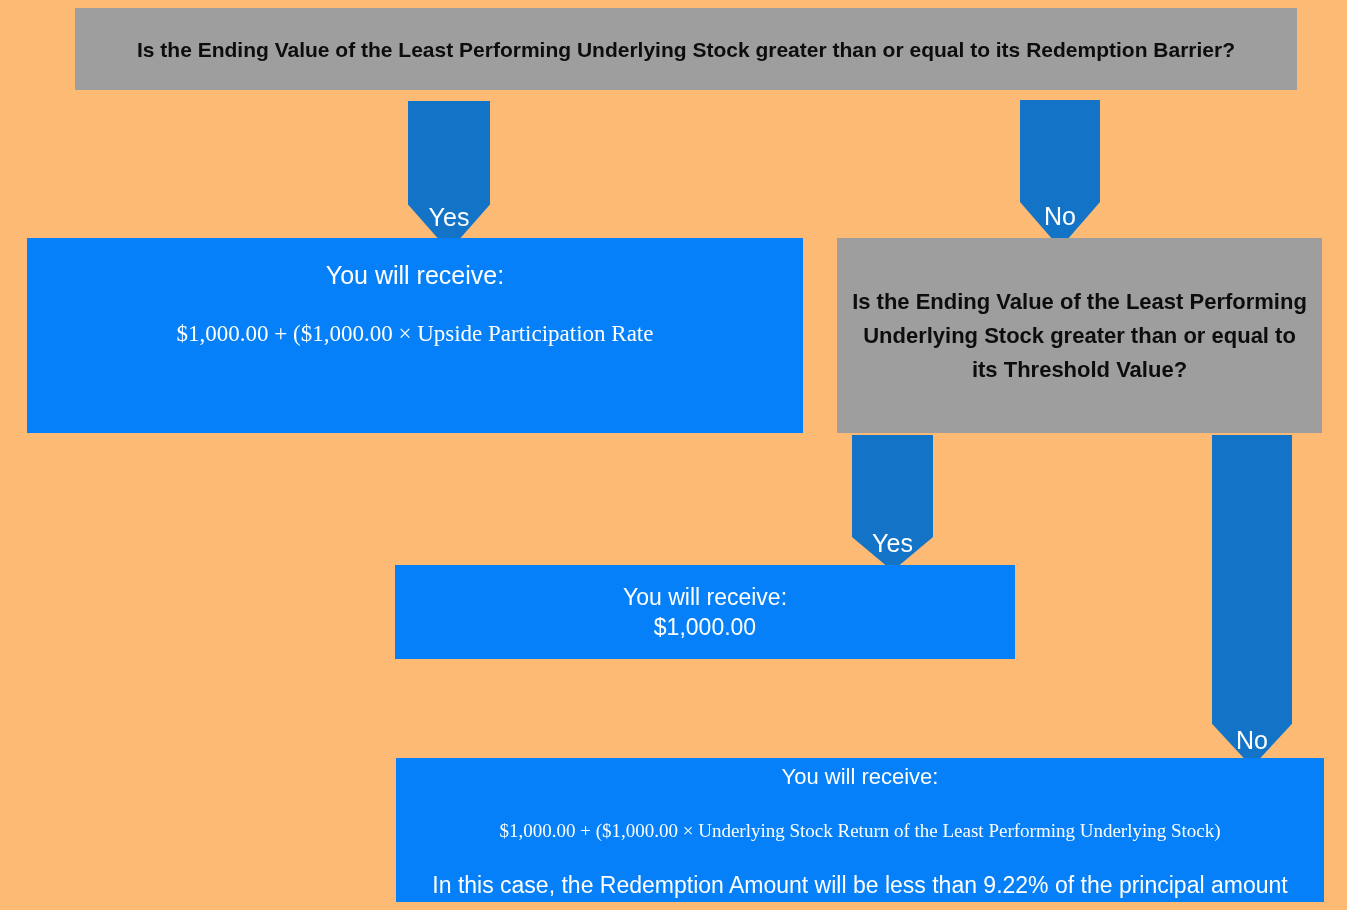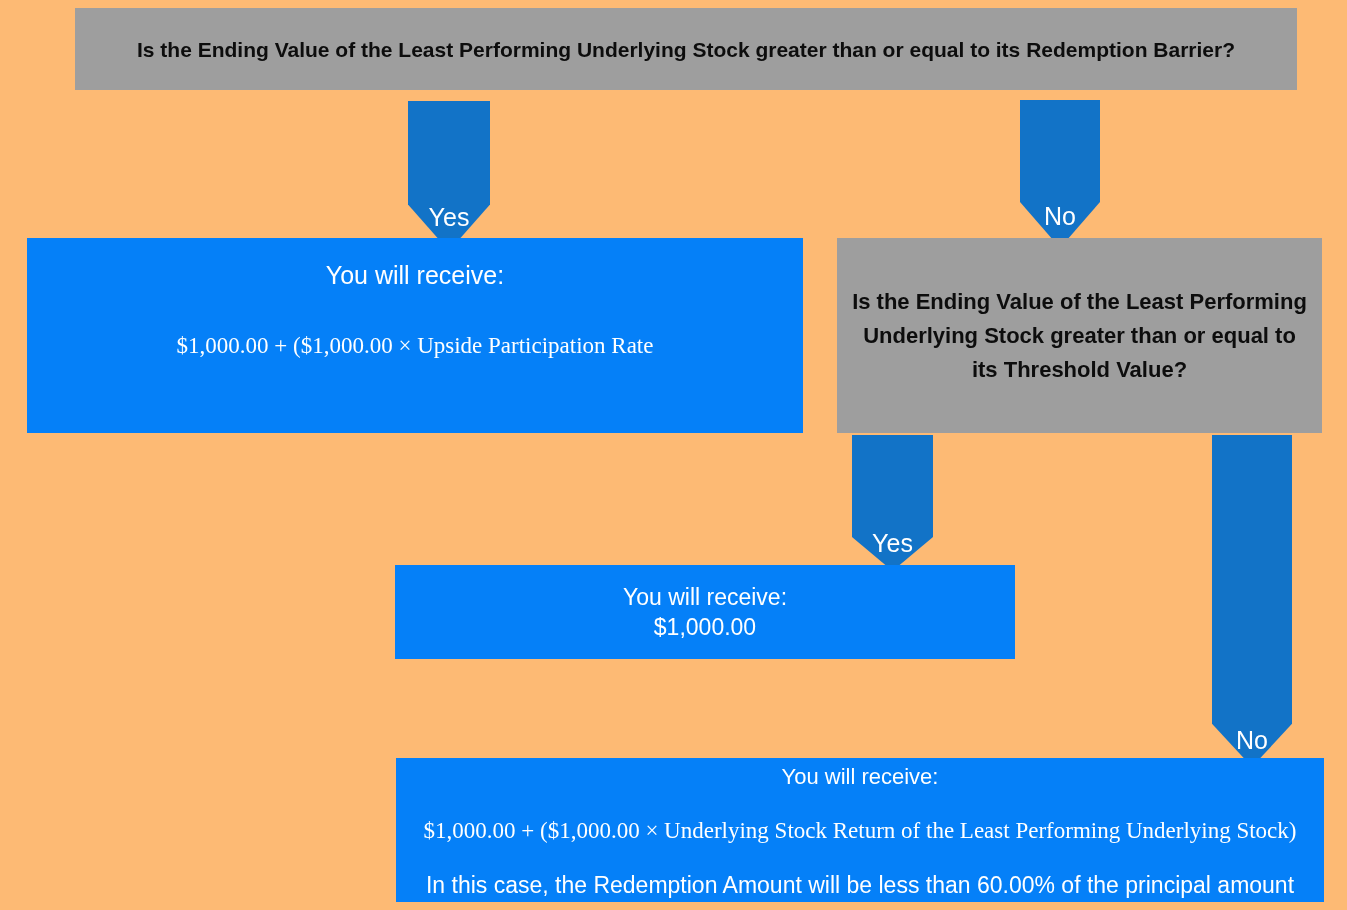--- a/index.html
+++ b/index.html
@@ -62,21 +62,21 @@
                  clip-path: polygon(0 0, 100% 0, 100% 87%, 50% 100%, 0 87%); }
 
   
   .r-upside {
     left: 27px; top: 238px;
     width: 776px; height: 195px;
     justify-content: flex-start;
     padding-top: 22px;
   }
   .r-upside .heading { font-size: 25px; line-height: 30px; margin: 0 0 23px 0; }
-  .r-upside .formula { font-size: 23px; line-height: 34px; margin: 16px; }
+  .r-upside .formula { font-size: 23px; line-height: 34px; margin: 4px; }
 
   
   .q-threshold {
     left: 837px; top: 238px;
     width: 485px; height: 195px;
     font-size: 22px; line-height: 34px;
     padding: 0 15px;
   }
 
   
@@ -88,21 +88,21 @@
   .r-par p { margin: 0; }
 
   
   .r-downside {
     left: 396px; top: 758px;
     width: 928px; height: 144px;
     justify-content: space-between;
     padding: 5px 14px 3px 14px;
   }
   .r-downside .heading { font-size: 22px; line-height: 27px; margin: 0; }
-  .r-downside .formula { font-size: 23px; line-height: 24px; margin: 0; }
+  .r-downside .formula { font-size: 19px; line-height: 24px; margin: 0; }
   .r-downside .note    { font-size: 23px; line-height: 28px; margin: 0; }
 </style>
 </head>
 <body>
 
 <div class="canvas">
 
   <div class="box question q-root">
     <span>Is the Ending Value of the Least Performing Underlying Stock greater than or equal to its Redemption Barrier?</span>
   </div>
@@ -135,16 +135,16 @@
   </div>
 
   <div class="box result r-par">
     <p>You will receive:</p>
     <p>$1,000.00</p>
   </div>
 
   <div class="box result r-downside">
     <p class="heading">You will receive:</p>
     <p class="formula serif">$1,000.00 + ($1,000.00 × Underlying Stock Return of the Least Performing Underlying Stock)</p>
-    <p class="note">In this case, the Redemption Amount will be less than 60.00% of the principal amount</p>
+    <p class="note">In this case, the Redemption Amount will be less than 9.22% of the principal amount</p>
   </div>
 
 </div>
 
 </body></html>

